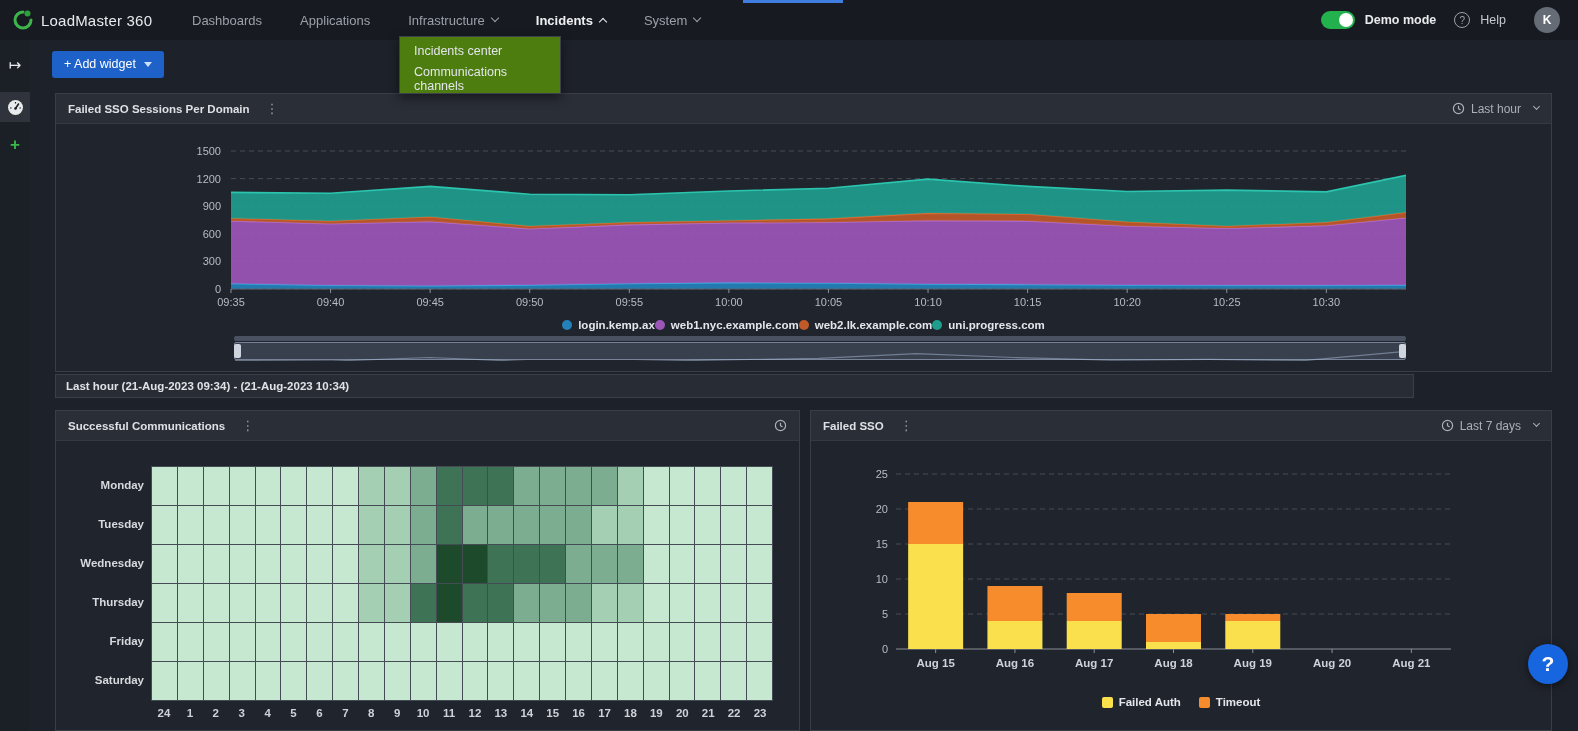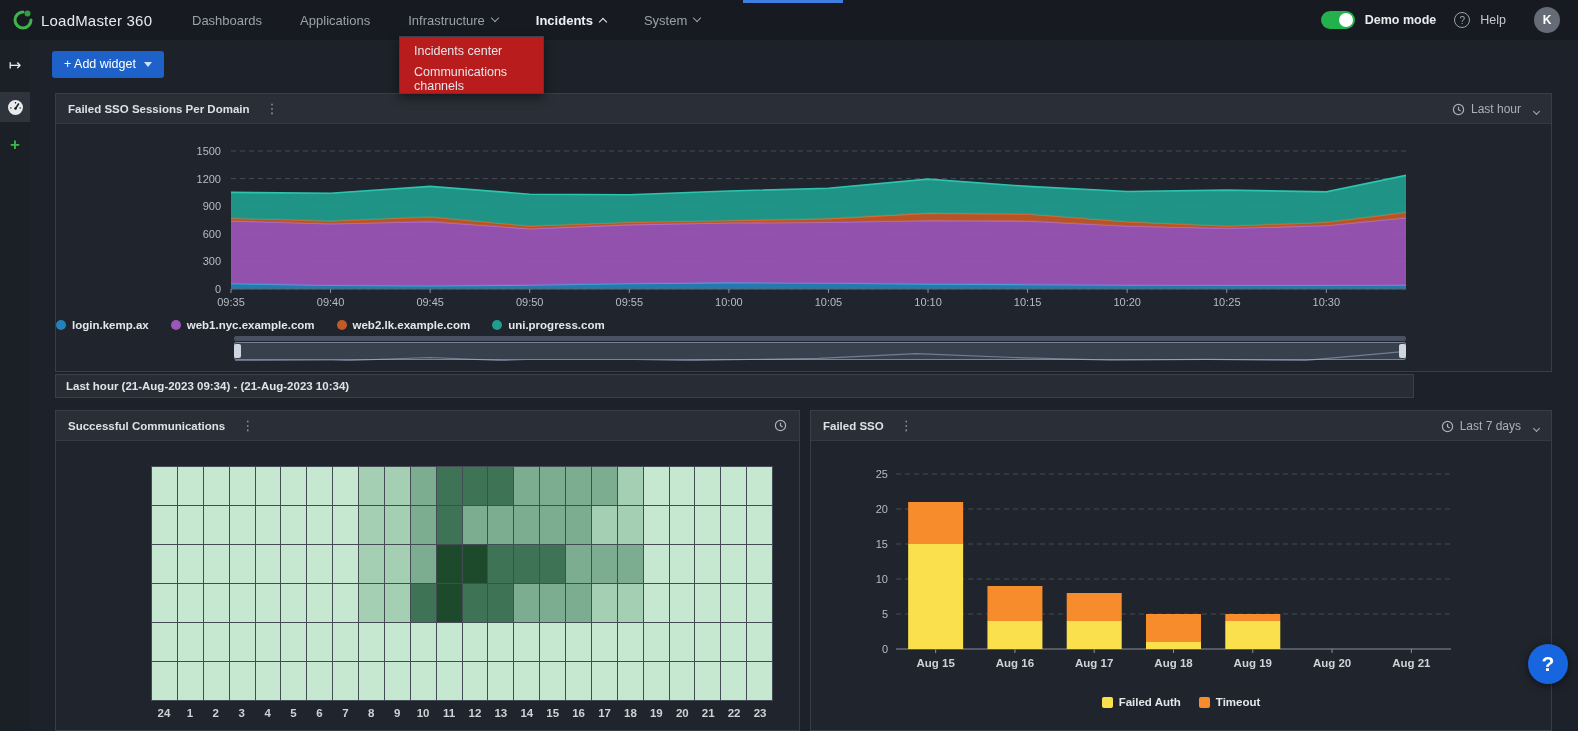--- a/index.html
+++ b/index.html
@@ -26,21 +26,21 @@
   .toggle::after { content:''; position:absolute; right:2px; top:2px; width:14px; height:14px;
     border-radius:50%; background:#fff; }
   .demo-label { color:#e8eaec; font-size:12.5px; font-weight:700; margin-right:8px; }
   .help-circ { width:16px; height:16px; border-radius:50%; border:1.4px solid #9ba2ac;
     color:#9ba2ac; font-size:10px; display:flex; align-items:center; justify-content:center; }
   .help-label { color:#c6cad0; font-size:12.5px; margin-right:18px; }
   .avatar { width:26px; height:26px; border-radius:50%; background:#656c76; color:#fff;
     font-size:12px; font-weight:700; display:flex; align-items:center; justify-content:center; cursor:pointer; }
 
   
-  .dropdown { position:absolute; left:399px; top:36px; width:145px; background:#b91c1c;
+  .dropdown { position:absolute; left:399px; top:36px; width:162px; background:#4d7c0f;
     border:1px solid #3c414b; box-shadow:0 4px 10px rgba(0,0,0,.45); z-index:50; }
   .dropdown-item { height:28px; display:flex; align-items:center; padding-left:14px;
     color:#e3e6ea; font-size:12.5px; cursor:pointer; }
 
   
   .sidebar { position:absolute; left:0; top:40px; width:30px; height:691px; background:#1b1f26; z-index:30; }
   .side-ic { width:30px; height:30px; display:flex; align-items:center; justify-content:center; cursor:pointer; }
   .side-expand { color:#e8eaec; font-size:15px; margin-top:10px; }
   .side-gauge { background:#2e333c; margin-top:12px; }
   .side-plus { color:#3cb54a; font-size:17px; font-weight:700; margin-top:8px; }
@@ -57,34 +57,34 @@
     border-top:5px solid #cfe0f7; display:inline-block; }
 
   
   .dashboard { position:absolute; left:30px; top:88px; width:1548px; height:643px; }
   .widget { position:absolute; background:#20242c; border:1px solid #383d47; }
   .w-header { height:30px; background:#2a2e37; border-bottom:1px solid #343943;
     display:flex; align-items:center; padding:0 12px; }
   .w-title { color:#dde0e4; font-size:11.5px; font-weight:700; }
   .kebab { color:#9aa1ab; font-size:13px; margin-left:16px; cursor:pointer; }
   .w-range { margin-left:auto; color:#aab0b9; font-size:12px; display:flex;
-    align-items:flex-end; gap:6px; cursor:pointer; }
+    align-items:center; gap:6px; cursor:pointer; }
   .w-range .chev { width:5px; height:5px; }
   svg text { font-family:"Liberation Sans", sans-serif; }
 
   #widget-sso   { left:25px;  top:5px;   width:1497px; height:279px; }
   #sso-footer   { position:absolute; left:25px; top:286px; width:1359px; height:24px;
     background:#272c35; border:1px solid #3a3f49; display:flex; align-items:center; }
   #sso-footer span { color:#dfe2e6; font-size:11.5px; font-weight:700; padding-left:10px; }
   #widget-auth  { left:25px;  top:322px; width:745px;  height:321px; }
   #widget-failed{ left:780px; top:322px; width:742px;  height:321px; }
 
   
   .legend-row { position:absolute; left:0; top:225px; width:100%; display:flex;
-    gap:22px; }
+    justify-content:center; }
   .legend-item { display:flex; align-items:center; gap:6px; color:#e3e6ea;
     font-size:11.5px; font-weight:700; cursor:pointer; }
   .legend-dot { width:10px; height:10px; border-radius:50%; }
   .legend-sq  { width:11px; height:11px; border-radius:2px; }
 
   
   .navigator { position:absolute; left:178px; top:242px; width:1172px; }
   .nav-strip { height:5px; background:#4a5160; border-radius:2px; margin-bottom:1px; }
   .nav-track { height:18px; background:rgba(118,138,170,.28); border:1px solid #78839a;
     border-radius:2px; position:relative; cursor:grab; }
@@ -287,20 +287,28 @@
     <div class="w-header">
       <span class="w-title">Successful Communications</span>
       <span class="kebab">⋮</span>
       <span class="w-range">
         <svg width="13" height="13" viewBox="0 0 14 14">
           <circle cx="7" cy="7" r="5.5" fill="none" stroke="currentColor" stroke-width="1.3"></circle>
           <path d="M7 4v3.2l2.2 1.3" fill="none" stroke="currentColor" stroke-width="1.3"></path>
         </svg>
       </span>
     </div>
+    <div class="hm-labels" id="hm-labels">
+        <div class="hm-label">Monday</div>
+        <div class="hm-label">Tuesday</div>
+        <div class="hm-label">Wednesday</div>
+        <div class="hm-label">Thursday</div>
+        <div class="hm-label">Friday</div>
+        <div class="hm-label">Saturday</div>
+      </div>
     <div class="hm-grid" id="hm-grid">
         <div class="hm-cell" style="background: rgb(198, 232, 208);"></div>
         <div class="hm-cell" style="background: rgb(198, 232, 208);"></div>
         <div class="hm-cell" style="background: rgb(198, 232, 208);"></div>
         <div class="hm-cell" style="background: rgb(198, 232, 208);"></div>
         <div class="hm-cell" style="background: rgb(198, 232, 208);"></div>
         <div class="hm-cell" style="background: rgb(198, 232, 208);"></div>
         <div class="hm-cell" style="background: rgb(198, 232, 208);"></div>
         <div class="hm-cell" style="background: rgb(198, 232, 208);"></div>
         <div class="hm-cell" style="background: rgb(164, 207, 179);"></div>

